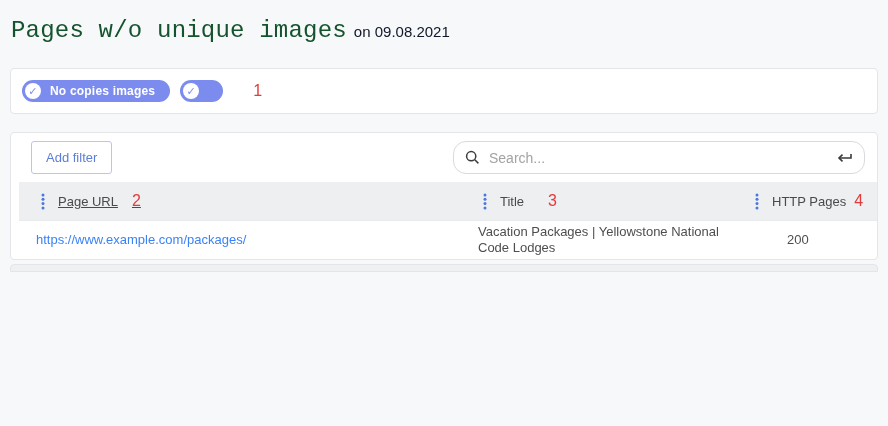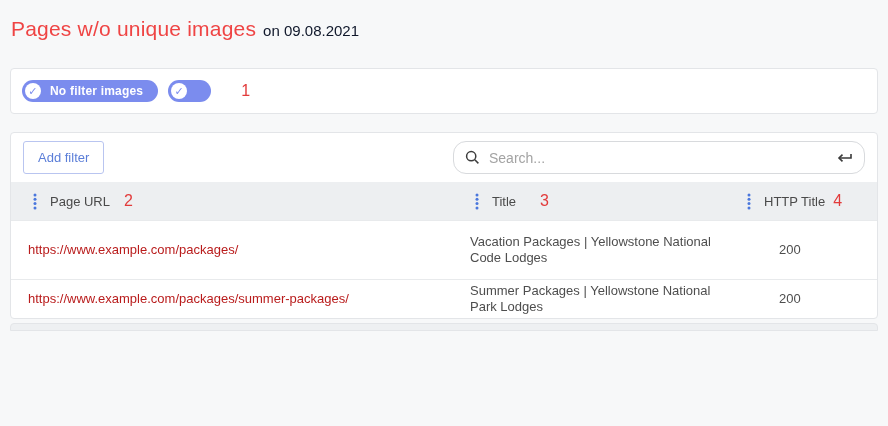--- a/index.html
+++ b/index.html
@@ -6,21 +6,21 @@
   html, body { width: 888px; height: 426px; overflow: hidden; }
   body {
     background: #f7f8f9;
     font-family: "Liberation Sans", "DejaVu Sans", sans-serif;
     color: #4d4d4d;
     position: relative;
   }
 
   
   .page-header { padding: 17px 12px 0 11px; height: 68px; }
-  .page-title { display: inline; font-size: 21px; font-weight: 500; color: #ef4444; letter-spacing: .2px; }
+  .page-title { display: inline; font-size: 24px; font-weight: 500; color: #14532d; letter-spacing: .2px; font-family: Liberation Mono, monospace; }
   .page-date  { display: inline; font-size: 15px; color: #0f172a; margin-left: 7px; }
 
   
   .panel {
     margin: 0 10px;
     background: #fff;
     border: 1px solid #e3e5e8;
     border-radius: 4px;
   }
 
@@ -68,54 +68,54 @@
   
   table { width: 100%; border-collapse: collapse; font-size: 13px; color: #4e4e4e; }
   col.c-url  { width: 456px; }
   col.c-title{ width: 272px; }
   col.c-code { width: auto; }
   thead th {
     background: #edeff1; font-weight: normal; text-align: left;
     padding: 10px 8px; cursor: pointer; color: #4a4a4a;
   }
   th .th-inner { display: flex; align-items: center; }
-  th.h-url .th-inner { padding-left: 14px; }
+  th.h-url .th-inner { padding-left: 14px; text-decoration: underline; }
   .col-dots { display: inline-flex; margin-right: 13px; cursor: pointer; }
   th .annotation { margin-left: 14px; }
   th.h-title .annotation { margin-left: 24px; }
   th.h-code  .annotation { margin-left: 8px; }
 
   tbody td { border-top: 1px solid #e8eaec; padding: 7px 8px; vertical-align: middle; line-height: 16px; }
   tbody tr:first-child td { padding-top: 13px; padding-bottom: 13px; }
   tbody tr:last-child  td { padding-top: 3px;  padding-bottom: 3px; }
-  td.cell-url  { padding-left: 17px; color: #b91c1c; }
+  td.cell-url  { padding-left: 17px; color: #3b82f6; }
   td.cell-title{ padding-left: 3px; }
   td.cell-code { padding-left: 40px; }
-  .main-panel { border-bottom: 1px solid #e3e5e8; }
+  .main-panel { border-bottom: 1px solid #e3e5e8; padding-left: 8px; }
 
   
   .bottom-sliver {
     margin: 4px 10px 0;
     height: 8px;
     background: #eef0f2;
     border: 1px solid #e3e5e8;
     border-radius: 4px 4px 0 0;
   }
 </style>
 </head>
 <body>
 
 <div class="page-header">
   <h1 class="page-title">Pages w/o unique images</h1><span class="page-date">on 09.08.2021</span>
 </div>
 
 <div class="panel chips-panel">
   <button class="chip">
     <span class="chip-check">✓</span>
-      <span>No filter images</span>
+      <span>No copies images</span>
   </button>
   <button class="chip">
     <span class="chip-check">✓</span>
   </button>
   <span class="annotation">1</span>
 </div>
 
 <div class="panel main-panel">
   <div class="toolbar">
     <button class="add-filter-btn">Add filter</button>
@@ -175,34 +175,29 @@
         <th class="h-code">
           <span class="th-inner">
             <span class="col-dots">
               <svg width="4" height="17" viewBox="0 0 4 17">
                   <circle cx="2" cy="2" r="1.5" fill="#4a77dd"></circle>
                   <circle cx="2" cy="6.3" r="1.5" fill="#4a77dd"></circle>
                   <circle cx="2" cy="10.6" r="1.5" fill="#4a77dd"></circle>
                   <circle cx="2" cy="14.9" r="1.5" fill="#4a77dd"></circle>
                 </svg>
             </span>
-            <span>HTTP Title</span>
+            <span>HTTP Pages</span>
             <span class="annotation">4</span>
           </span>
         </th>
       </tr>
     </thead>
     <tbody>
       <tr>
         <td class="cell-url">https://www.example.com/packages/</td>
         <td class="cell-title">Vacation Packages | Yellowstone National Code Lodges</td>
         <td class="cell-code">200</td>
       </tr>
-      <tr>
-        <td class="cell-url">https://www.example.com/packages/summer-packages/</td>
-        <td class="cell-title">Summer Packages | Yellowstone National Park Lodges</td>
-        <td class="cell-code">200</td>
-      </tr>
     </tbody>
   </table>
 </div>
 
 <div class="bottom-sliver"></div>
 
 </body></html>

